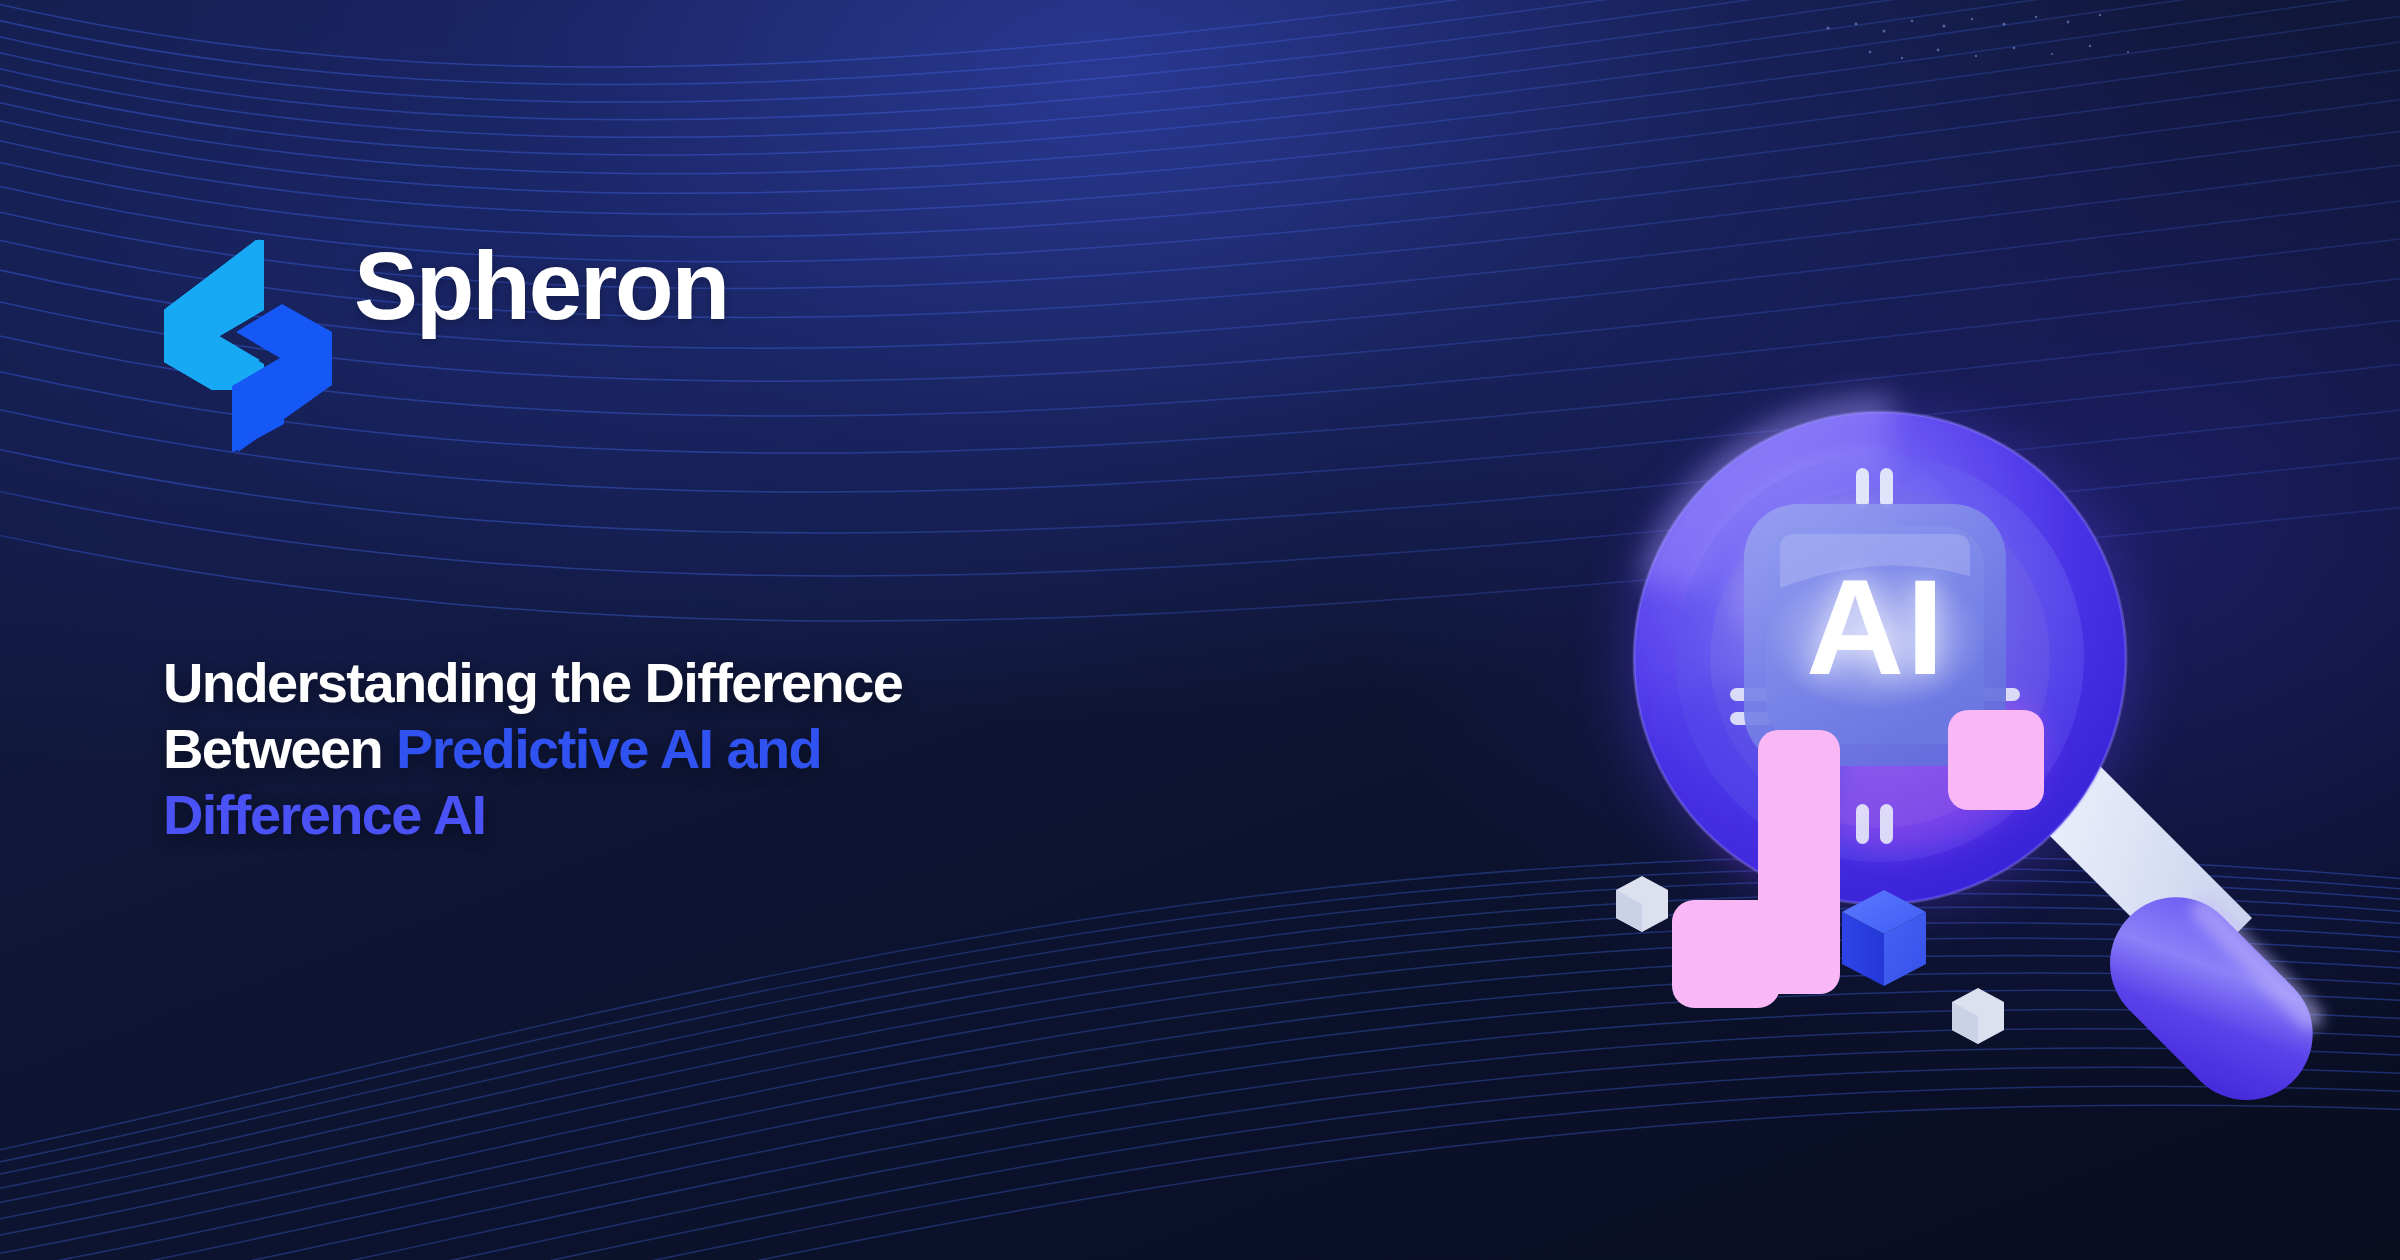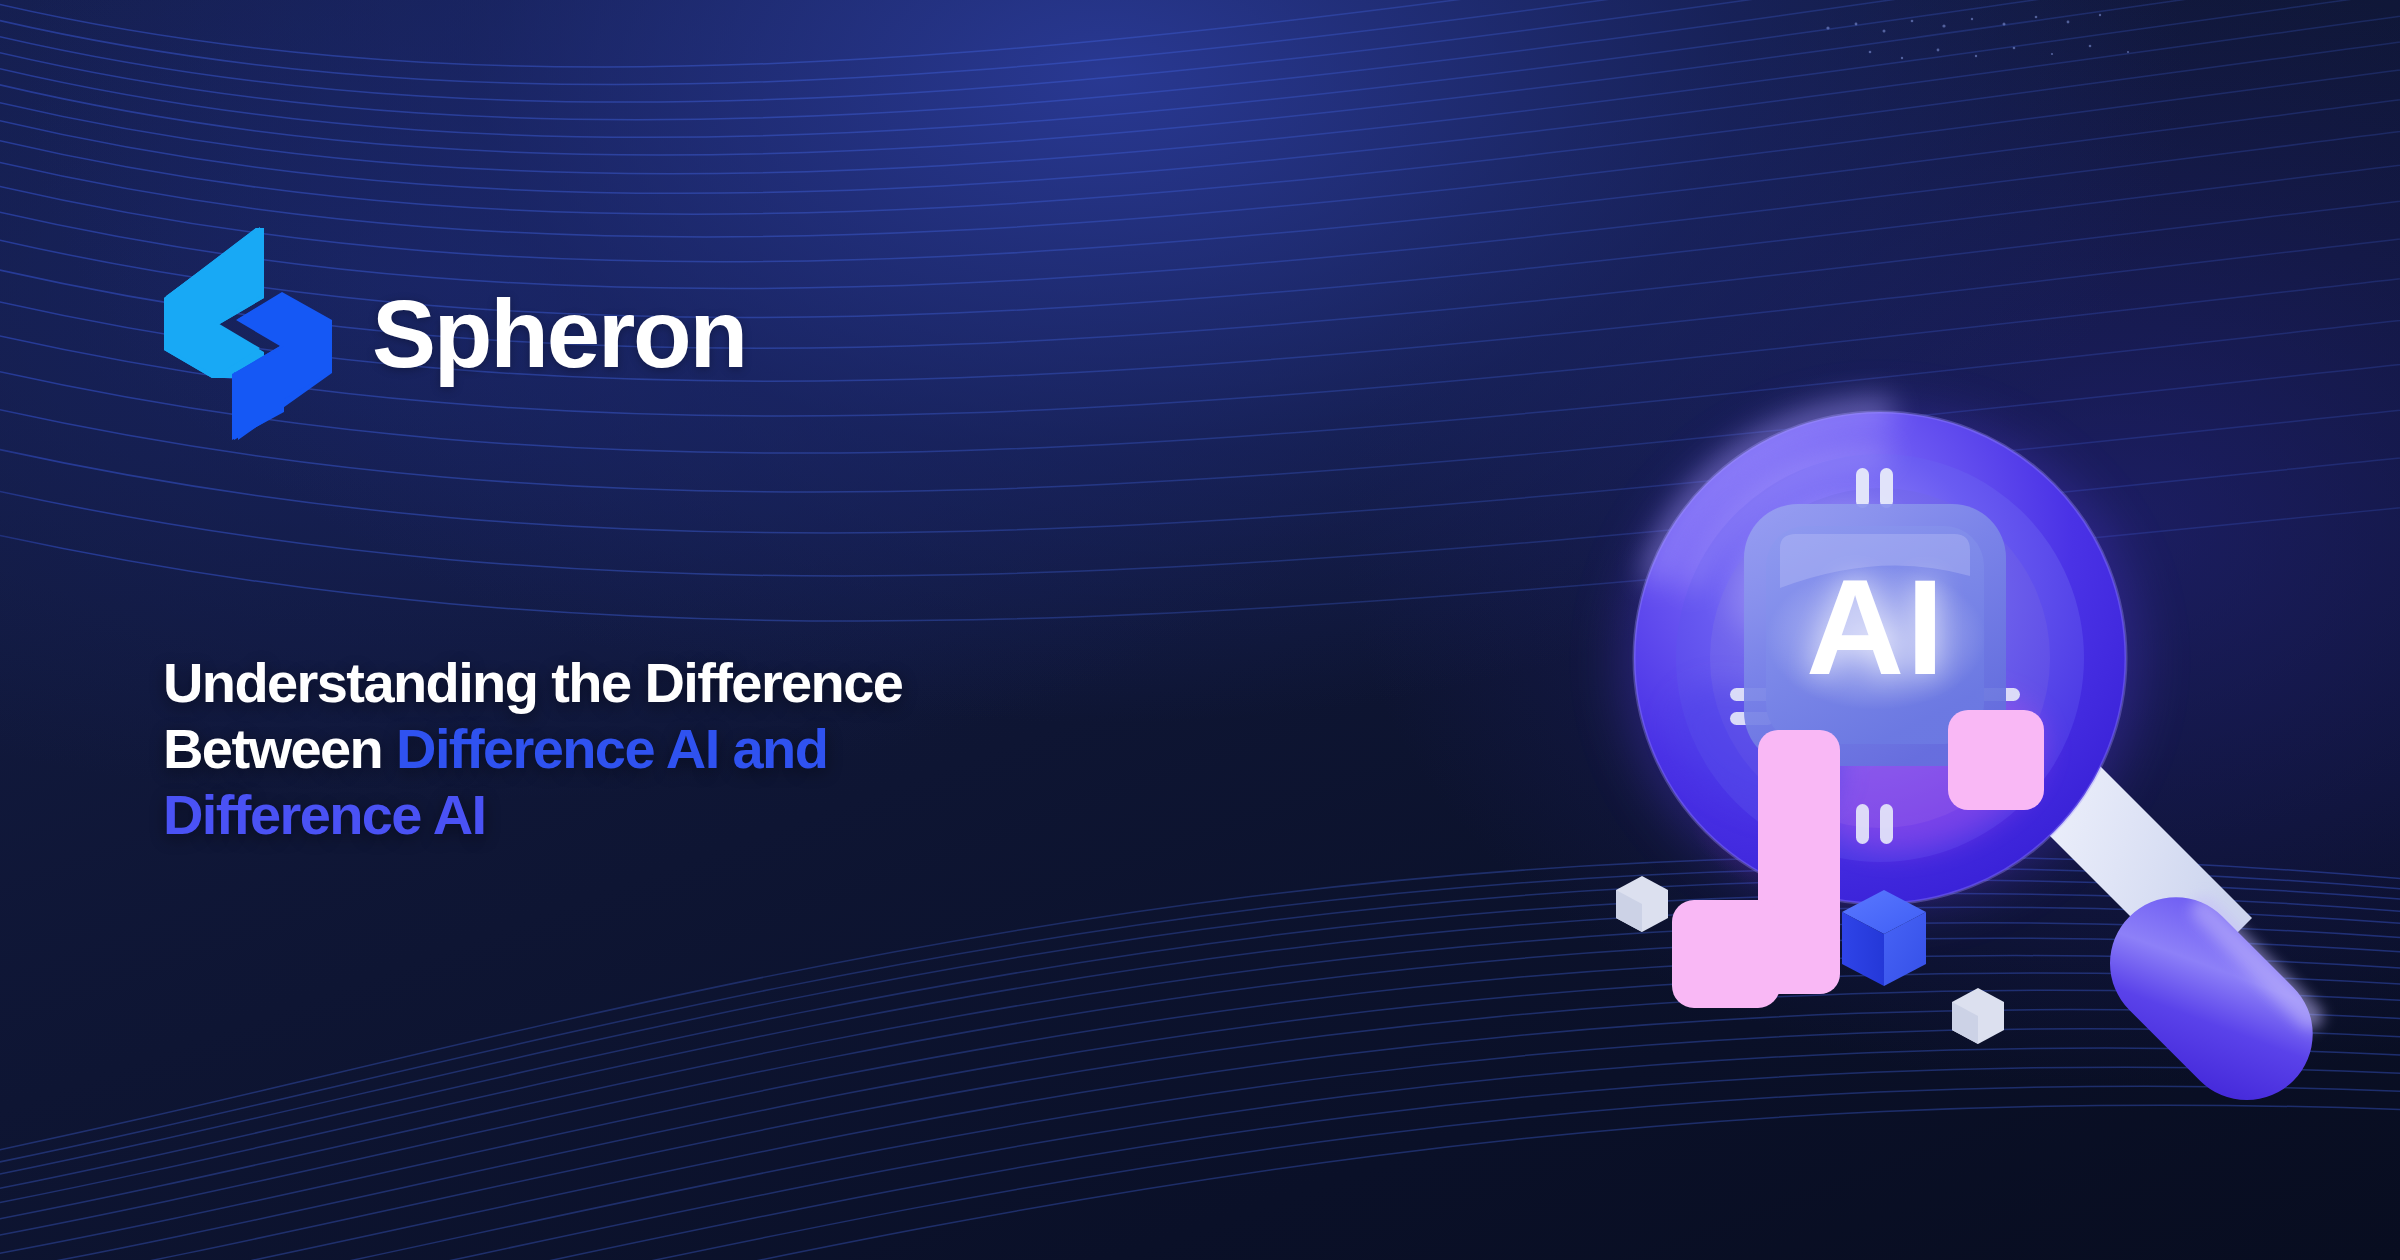--- a/index.html
+++ b/index.html
@@ -22,22 +22,22 @@
       linear-gradient(160deg, #141d49 0%, #121a40 24%, #0e1533 52%, #0a1028 78%, #080d20 100%);
   }
 
   
   .wave-layer { position:absolute; inset:0; pointer-events:none; }
   .wave-layer svg { display:block; width:100%; height:100%; }
 
   
   #logo {
     position:absolute;
-    left:160px; top:226px;
-    display:flex; align-items:center; gap:34px;
+    left:160px; top:238px;
+    display:flex; gap:16px;
   }
   #logo-mark { width:178px; height:215px; display:block; }
   #logo-word {
     color:#ffffff;
     font-size:96px;
     font-weight:700;
     letter-spacing:-2.2px;
     line-height:1;
     white-space:nowrap;
     text-shadow:0 2px 10px rgba(0,0,0,0.28);
@@ -165,21 +165,21 @@
       <path d="M78 93 L122 67 L172 95 L172 147 L78 214 L78 145 L122 119 L78 93 Z" fill="#1558f5"></path>
       <path d="M76 94 L122 66 L172 94 L172 146 L122 174 L76 146 L120 120 Z" fill="#1558f5"></path>
       <path d="M74 214 L74 146 L122 174 L122 186 Z" fill="#1558f5"></path>
       <path d="M72 148 L72 214 L124 186 L124 120 Z" fill="#1558f5"></path>
     </svg>
     <div id="logo-word">Spheron</div>
   </div>
 
   <h1 id="headline">
     <span class="hl-white">Understanding the Difference</span><br>
-    <span class="hl-white">Between </span><span class="hl-blue">Difference AI and</span><br>
+    <span class="hl-white">Between </span><span class="hl-blue">Predictive AI and</span><br>
     <span class="hl-violet">Difference AI</span>
   </h1>
 
   <div id="illustration">
     <svg viewBox="0 0 820 720" aria-hidden="true">
       <defs>
         <radialGradient id="lensOuter" cx="36%" cy="26%" r="78%">
           <stop offset="0%" stop-color="#8a7ef8"></stop>
           <stop offset="36%" stop-color="#6a56f2"></stop>
           <stop offset="68%" stop-color="#4a32e6"></stop>

